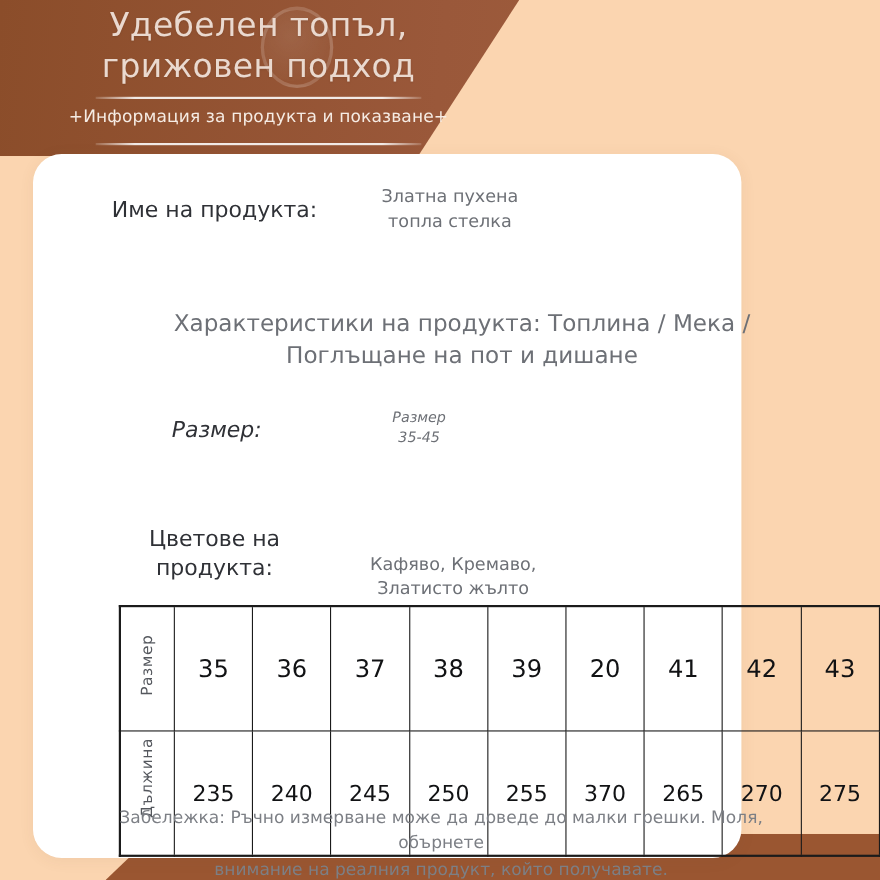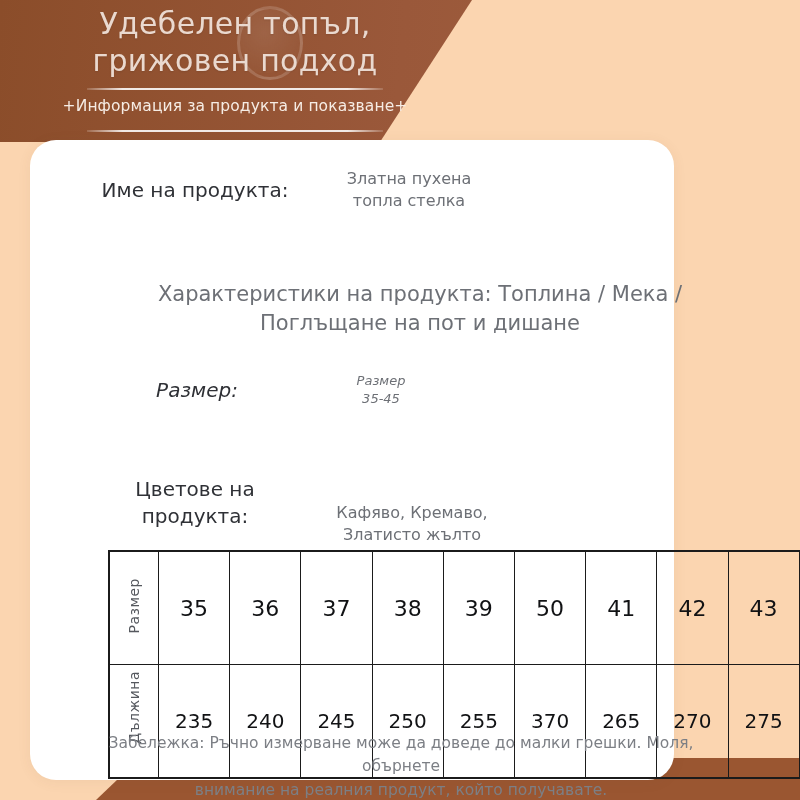--- a/index.html
+++ b/index.html
@@ -237,21 +237,21 @@
         <tbody>
           <tr>
             <td class="rowhead">
               <span class="vlabel">Размер</span>
             </td>
             <td class="num-sz">35</td>
             <td class="num-sz">36</td>
             <td class="num-sz">37</td>
             <td class="num-sz">38</td>
             <td class="num-sz">39</td>
-            <td class="num-sz">50</td>
+            <td class="num-sz">20</td>
             <td class="num-sz">41</td>
             <td class="num-sz">42</td>
             <td class="num-sz">43</td>
             <td class="num-sz">44</td>
             <td class="num-sz">45</td>
           </tr>
           <tr>
             <td class="rowhead">
               <span class="vlabel overflow">Дължина</span>
             </td>

